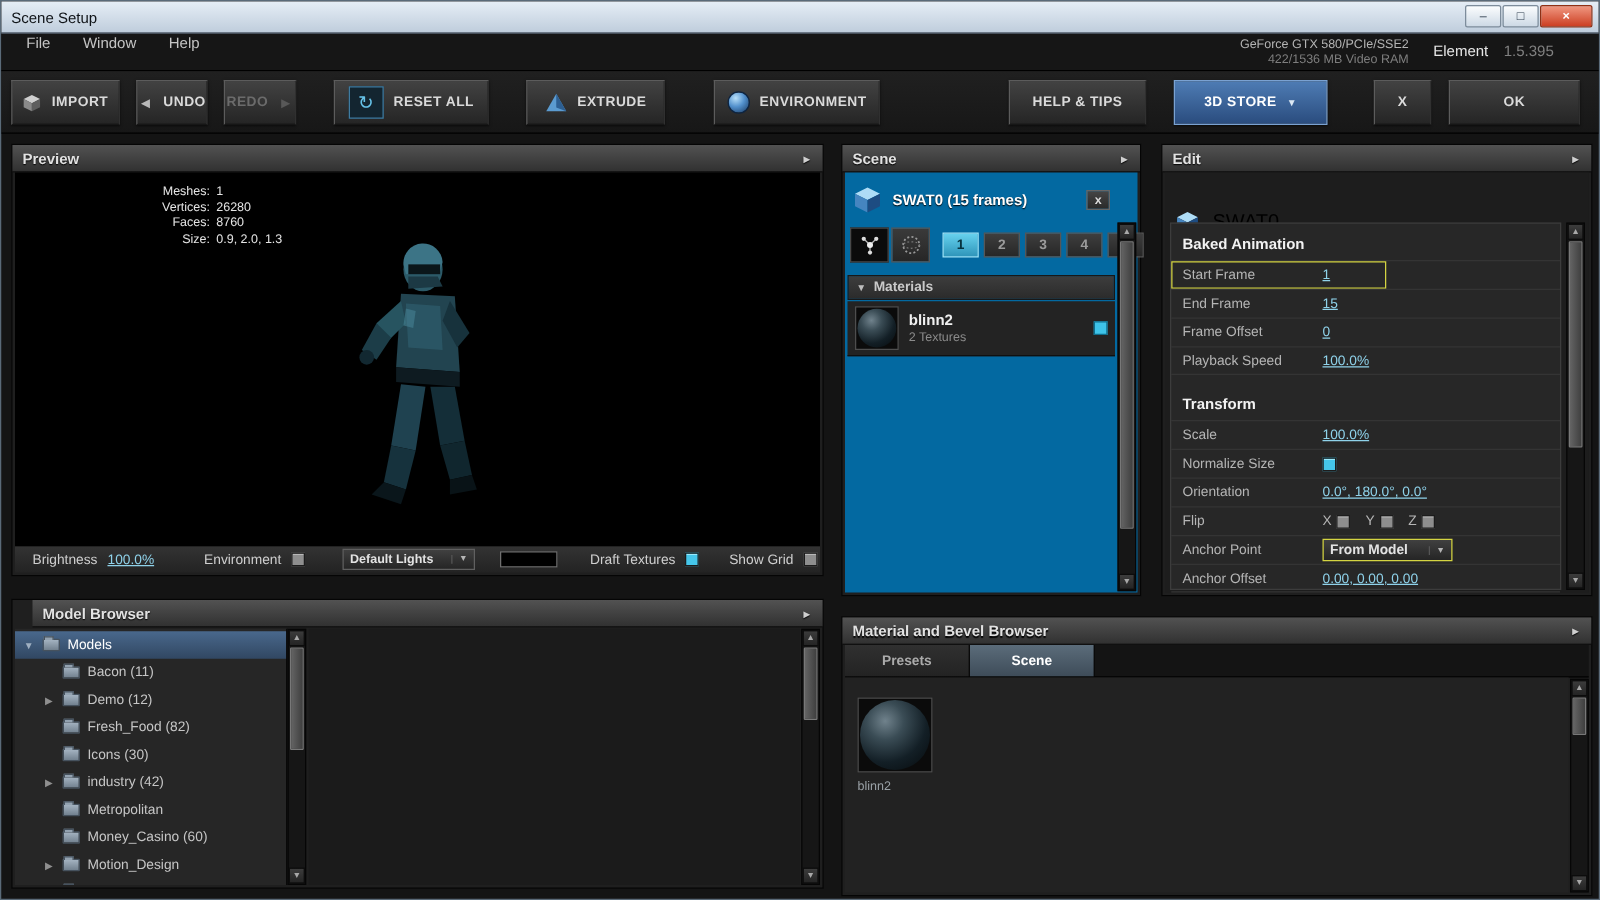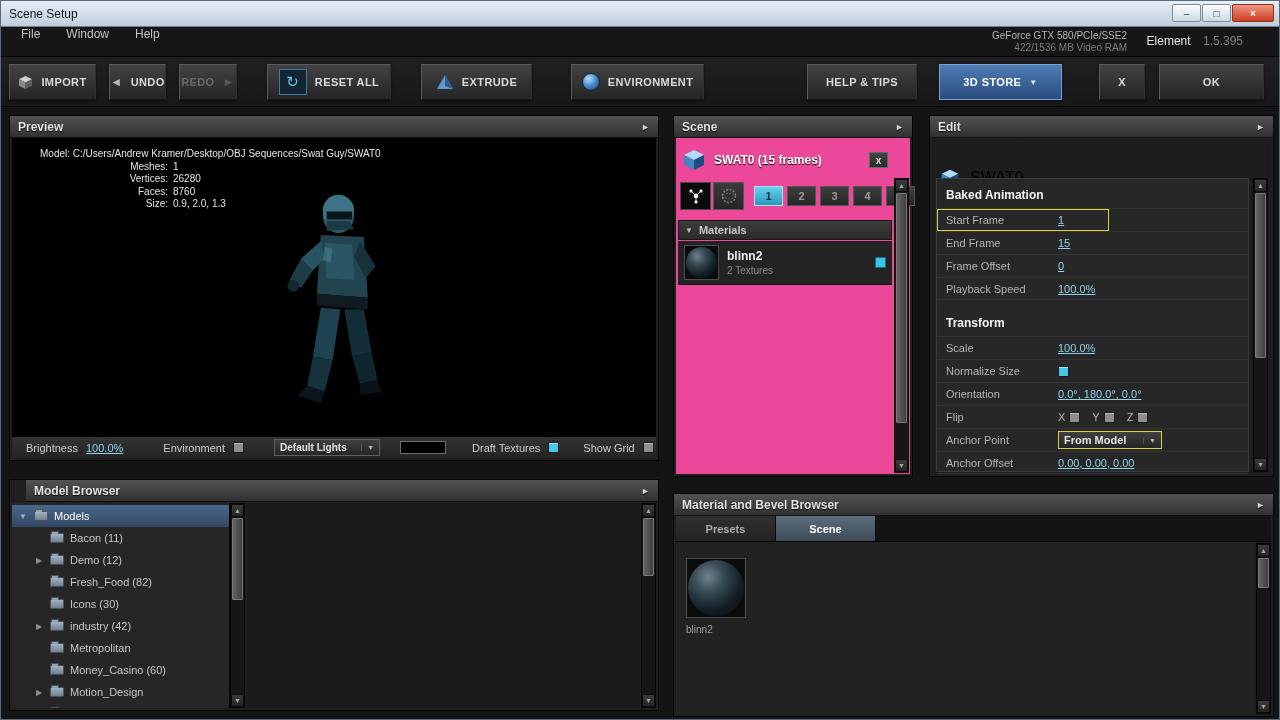--- a/index.html
+++ b/index.html
@@ -54,21 +54,21 @@
   .dd.lights{width:106px;margin-left:30px;}
   .swatch{width:46px;height:13px;background:#000;border:1px solid #6f6f6f;margin-left:20px;flex:none;}
 
   
   .vscroll{position:absolute;width:15px;background:#161616;border:1px solid #060606;}
   .vthumb{position:absolute;left:1px;right:1px;background:linear-gradient(90deg,#646464,#3f3f3f);border:1px solid #787878;border-radius:1px;}
   .sbtn{position:absolute;left:0;right:0;height:13px;background:linear-gradient(#3c3c3c,#242424);border:1px solid #0c0c0c;color:#a8a8a8;font-size:7px;display:flex;align-items:center;justify-content:center;}
   .sbtn.up{top:0;}.sbtn.down{bottom:0;}
 
   
-  .scene-body{position:absolute;left:2px;top:22px;right:2px;bottom:2px;background:#ec4899;}
+  .scene-body{position:absolute;left:2px;top:22px;right:2px;bottom:2px;background:#0369a1;}
   .scene-item{position:absolute;left:3px;top:5px;right:20px;height:34px;display:flex;align-items:center;gap:7px;padding:0 2px;}
   .sname{font-size:12px;font-weight:bold;color:#fff;text-shadow:0 1px 1px #000;}
   .xbtn{margin-left:auto;width:19px;height:16px;background:linear-gradient(#454545,#2a2a2a);border:1px solid #666;color:#ddd;font-size:10px;display:flex;align-items:center;justify-content:center;font-weight:bold;}
   .icbtn{position:absolute;top:44px;width:31px;height:28px;background:linear-gradient(#3a3a3a,#262626);border:1px solid #555;display:flex;align-items:center;justify-content:center;}
   .icbtn.sel{background:#0b0b0b;border-color:#484848;}
   .ntabs{position:absolute;top:48px;left:78px;display:flex;gap:4px;}
   .ntab{width:29px;height:20px;background:linear-gradient(#3e3e3e,#272727);border:1px solid #565656;color:#9b9b9b;font-size:11px;font-weight:bold;display:flex;align-items:center;justify-content:center;flex:none;}
   .ntab.active{background:linear-gradient(#66d2ee,#2f95ba);border-color:#9fe6f8;color:#06323e;}
   .mat-head{position:absolute;left:2px;right:18px;top:82px;height:20px;background:linear-gradient(#3d3d3d,#2b2b2b);border:1px solid #181818;display:flex;align-items:center;gap:6px;padding:0 6px;font-size:11px;font-weight:bold;color:#c9c9c9;}
   .tri{font-size:8px;color:#bdbdbd;}
@@ -193,21 +193,20 @@
     </div>
   </div>
 
   <div class="panel" style="left:8px;top:114px;width:650px;height:346px;">
     <div class="phead">
       <span>Preview</span>
       <span class="parrow">►</span>
     </div>
     <div class="pview">
       <div class="minfo">
-        <div>Model: C:/Users/Andrew Kramer/Desktop/OBJ Sequences/Swat Guy/SWAT0</div>
         <div><span class="sl">Meshes:</span><span class="sv">1</span></div>
         <div><span class="sl">Vertices:</span><span class="sv">26280</span></div>
         <div><span class="sl">Faces:</span><span class="sv">8760</span></div>
         <div><span class="sl">Size:</span><span class="sv">0.9, 2.0, 1.3</span></div>
       </div>
       <svg class="swat" viewBox="0 0 70 120">
         <ellipse cx="37" cy="14" rx="8" ry="9" fill="#2c5a68"></ellipse>
         <path d="M29,12 a8,8 0 0 1 16,-1 l-1,4 -14,1 z" fill="#3c7486"></path>
         <rect x="31" y="12" width="13" height="4" fill="#0b161a"></rect>
         <path d="M31,17 l12,0 2,4 -14,1 z" fill="#1c3944"></path>

